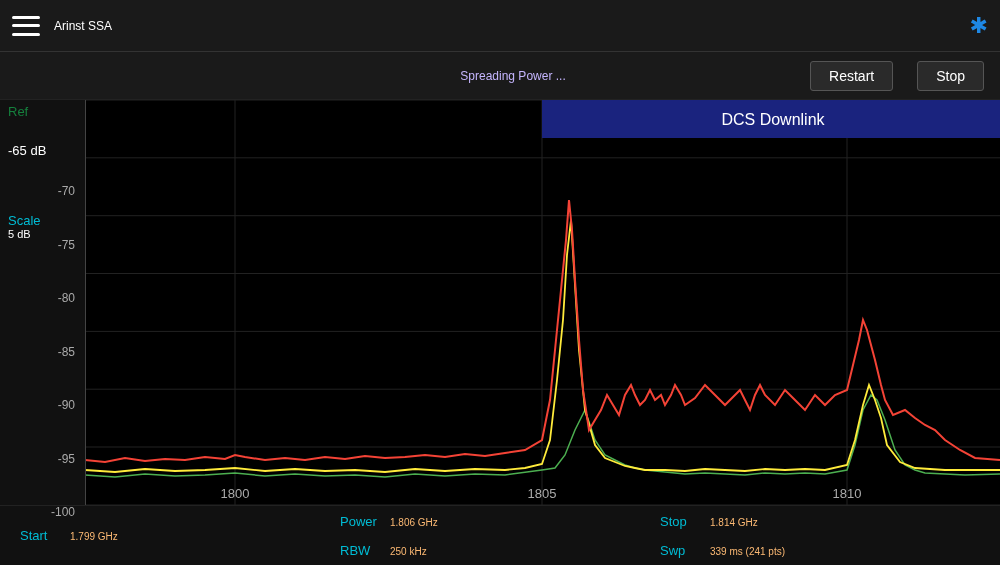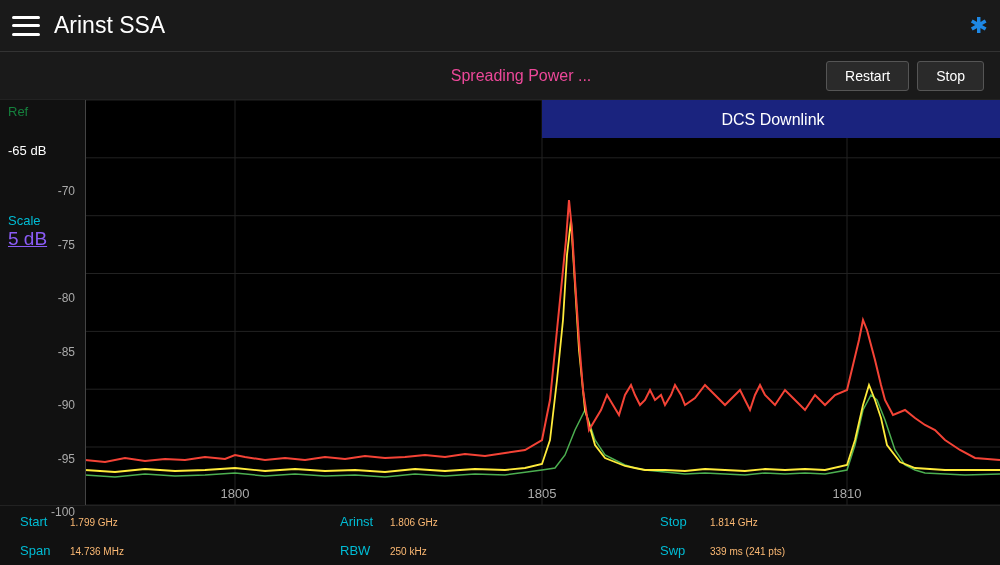--- a/index.html
+++ b/index.html
@@ -31,47 +31,47 @@
       cursor: pointer;
       margin-right: 14px;
     }
     #menu-icon span {
       display: block;
       height: 3px;
       background: #fff;
       border-radius: 2px;
     }
     #app-title {
-      font-size: 23px;
+      font-size: 12px;
       color: #fff;
       flex: 1;
     }
     #bluetooth-icon {
       font-size: 22px;
       color: #1e88e5;
     }
 
     
     #toolbar {
       display: flex;
       align-items: center;
       background: #1a1a1a;
       height: 48px;
       padding: 0 16px;
       border-bottom: 1px solid #222;
     }
     #toolbar-title {
       flex: 1;
       text-align: center;
-      font-size: 16px;
-      color: #ec4899;
+      font-size: 12px;
+      color: #c4b5fd;
     }
     #toolbar-buttons {
       display: flex;
-      gap: 8px;
+      gap: 24px;
     }
     .toolbar-btn {
       padding: 6px 18px;
       border: 1px solid #555;
       background: #2a2a2a;
       color: #fff;
       font-size: 14px;
       cursor: pointer;
       border-radius: 3px;
     }
@@ -105,24 +105,23 @@
       margin-top: 23px;
     }
     .scale-label {
       color: #00bcd4;
       font-size: 13px;
       padding: 8px 0 0 8px;
       line-height: 1.2;
       margin-top: 47px;
     }
     .scale-value {
-      color: #8b5cf6;
-      font-size: 19px;
+      color: #ffffff;
+      font-size: 11px;
       padding: 0 0 0 8px;
-      text-decoration: underline;
     }
     #db-axis {
       position: absolute;
       left: 0;
       top: 84px;
       width: 85px;
       height: calc(100% - 70px);
       display: flex;
       flex-direction: column;
       justify-content: space-between;
@@ -282,28 +281,24 @@
     </svg>
   </div>
 </div>
 
 <div id="info-bar">
   <div class="info-group">
     <div class="info-row">
       <span class="info-key">Start</span>
       <span class="info-val">1.799 GHz</span>
     </div>
-    <div class="info-row">
-      <span class="info-key">Span</span>
-      <span class="info-val">14.736 MHz</span>
-    </div>
   </div>
   <div class="info-group">
     <div class="info-row">
-      <span class="info-key">Arinst</span>
+      <span class="info-key">Power</span>
       <span class="info-val">1.806 GHz</span>
     </div>
     <div class="info-row">
       <span class="info-key">RBW</span>
       <span class="info-val">250 kHz</span>
     </div>
   </div>
   <div class="info-group">
     <div class="info-row">
       <span class="info-key">Stop</span>

